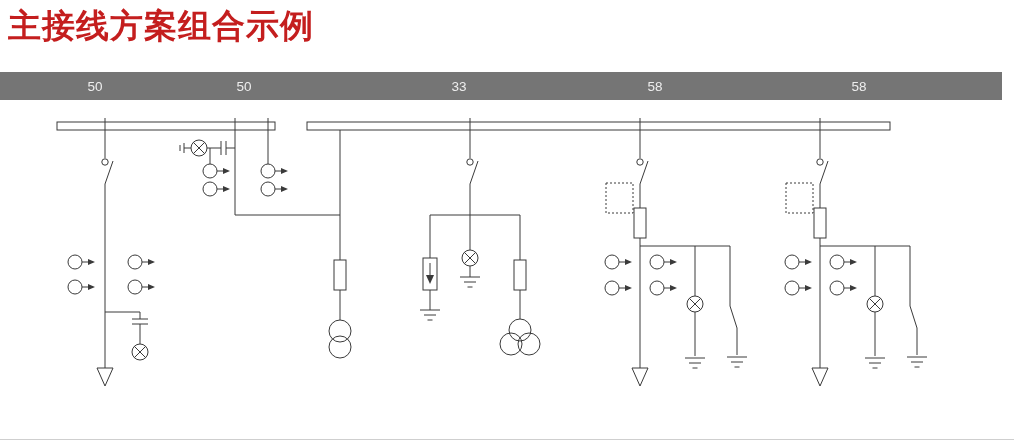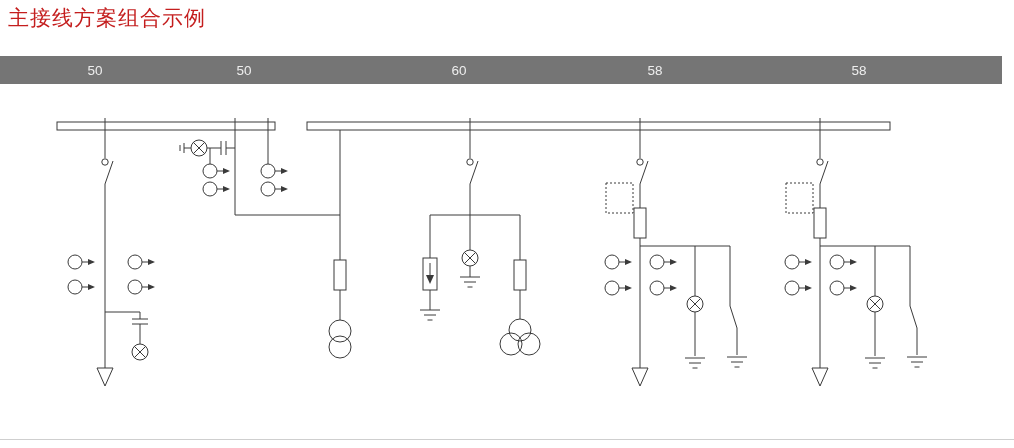--- a/index.html
+++ b/index.html
@@ -2,24 +2,24 @@
 <html><head>
 <meta charset="utf-8">
 <style>
   html,body { margin:0; padding:0; }
   body {
     width:1014px; height:448px; position:relative; overflow:hidden;
     background:#ffffff; font-family:"Liberation Sans", sans-serif;
   }
   .page-title {
     position:absolute; left:8px; top:4px; margin:0;
-    font-size:21px; font-weight:normal; color:#c41e1e; letter-spacing:1px;
+    font-size:33px; font-weight:bold; color:#c41e1e; letter-spacing:1px;
   }
   .scheme-bar {
-    position:absolute; left:0; top:56px; width:1002px; height:28px;
+    position:absolute; left:0; top:72px; width:1002px; height:28px;
     background:#757575;
   }
   .scheme-bar span {
     position:absolute; top:50%; transform:translate(-50%,-50%);
     color:#eeeeee; font-size:13.5px;
   }
   .bottom-rule {
     position:absolute; left:0; top:439px; width:1014px; height:1px;
     background:#cfcfcf;
   }
@@ -29,21 +29,21 @@
   svg .dash { stroke-dasharray:2 2; }
 </style>
 </head>
 <body>
 
 <h1 class="page-title">主接线方案组合示例</h1>
 
 <div class="scheme-bar">
   <span style="left:95px">50</span>
   <span style="left:244px">50</span>
-  <span style="left:459px">60</span>
+  <span style="left:459px">33</span>
   <span style="left:655px">58</span>
   <span style="left:859px">58</span>
 </div>
 
 <svg class="diagram" width="1014" height="448" viewBox="0 0 1014 448">
   <defs>
     <g id="sym-ct">
       <circle cx="0" cy="0" r="7"></circle>
       <line x1="7" y1="0" x2="15" y2="0"></line>
       <path class="f" d="M20,0 L13,-3 L13,3 Z"></path>

